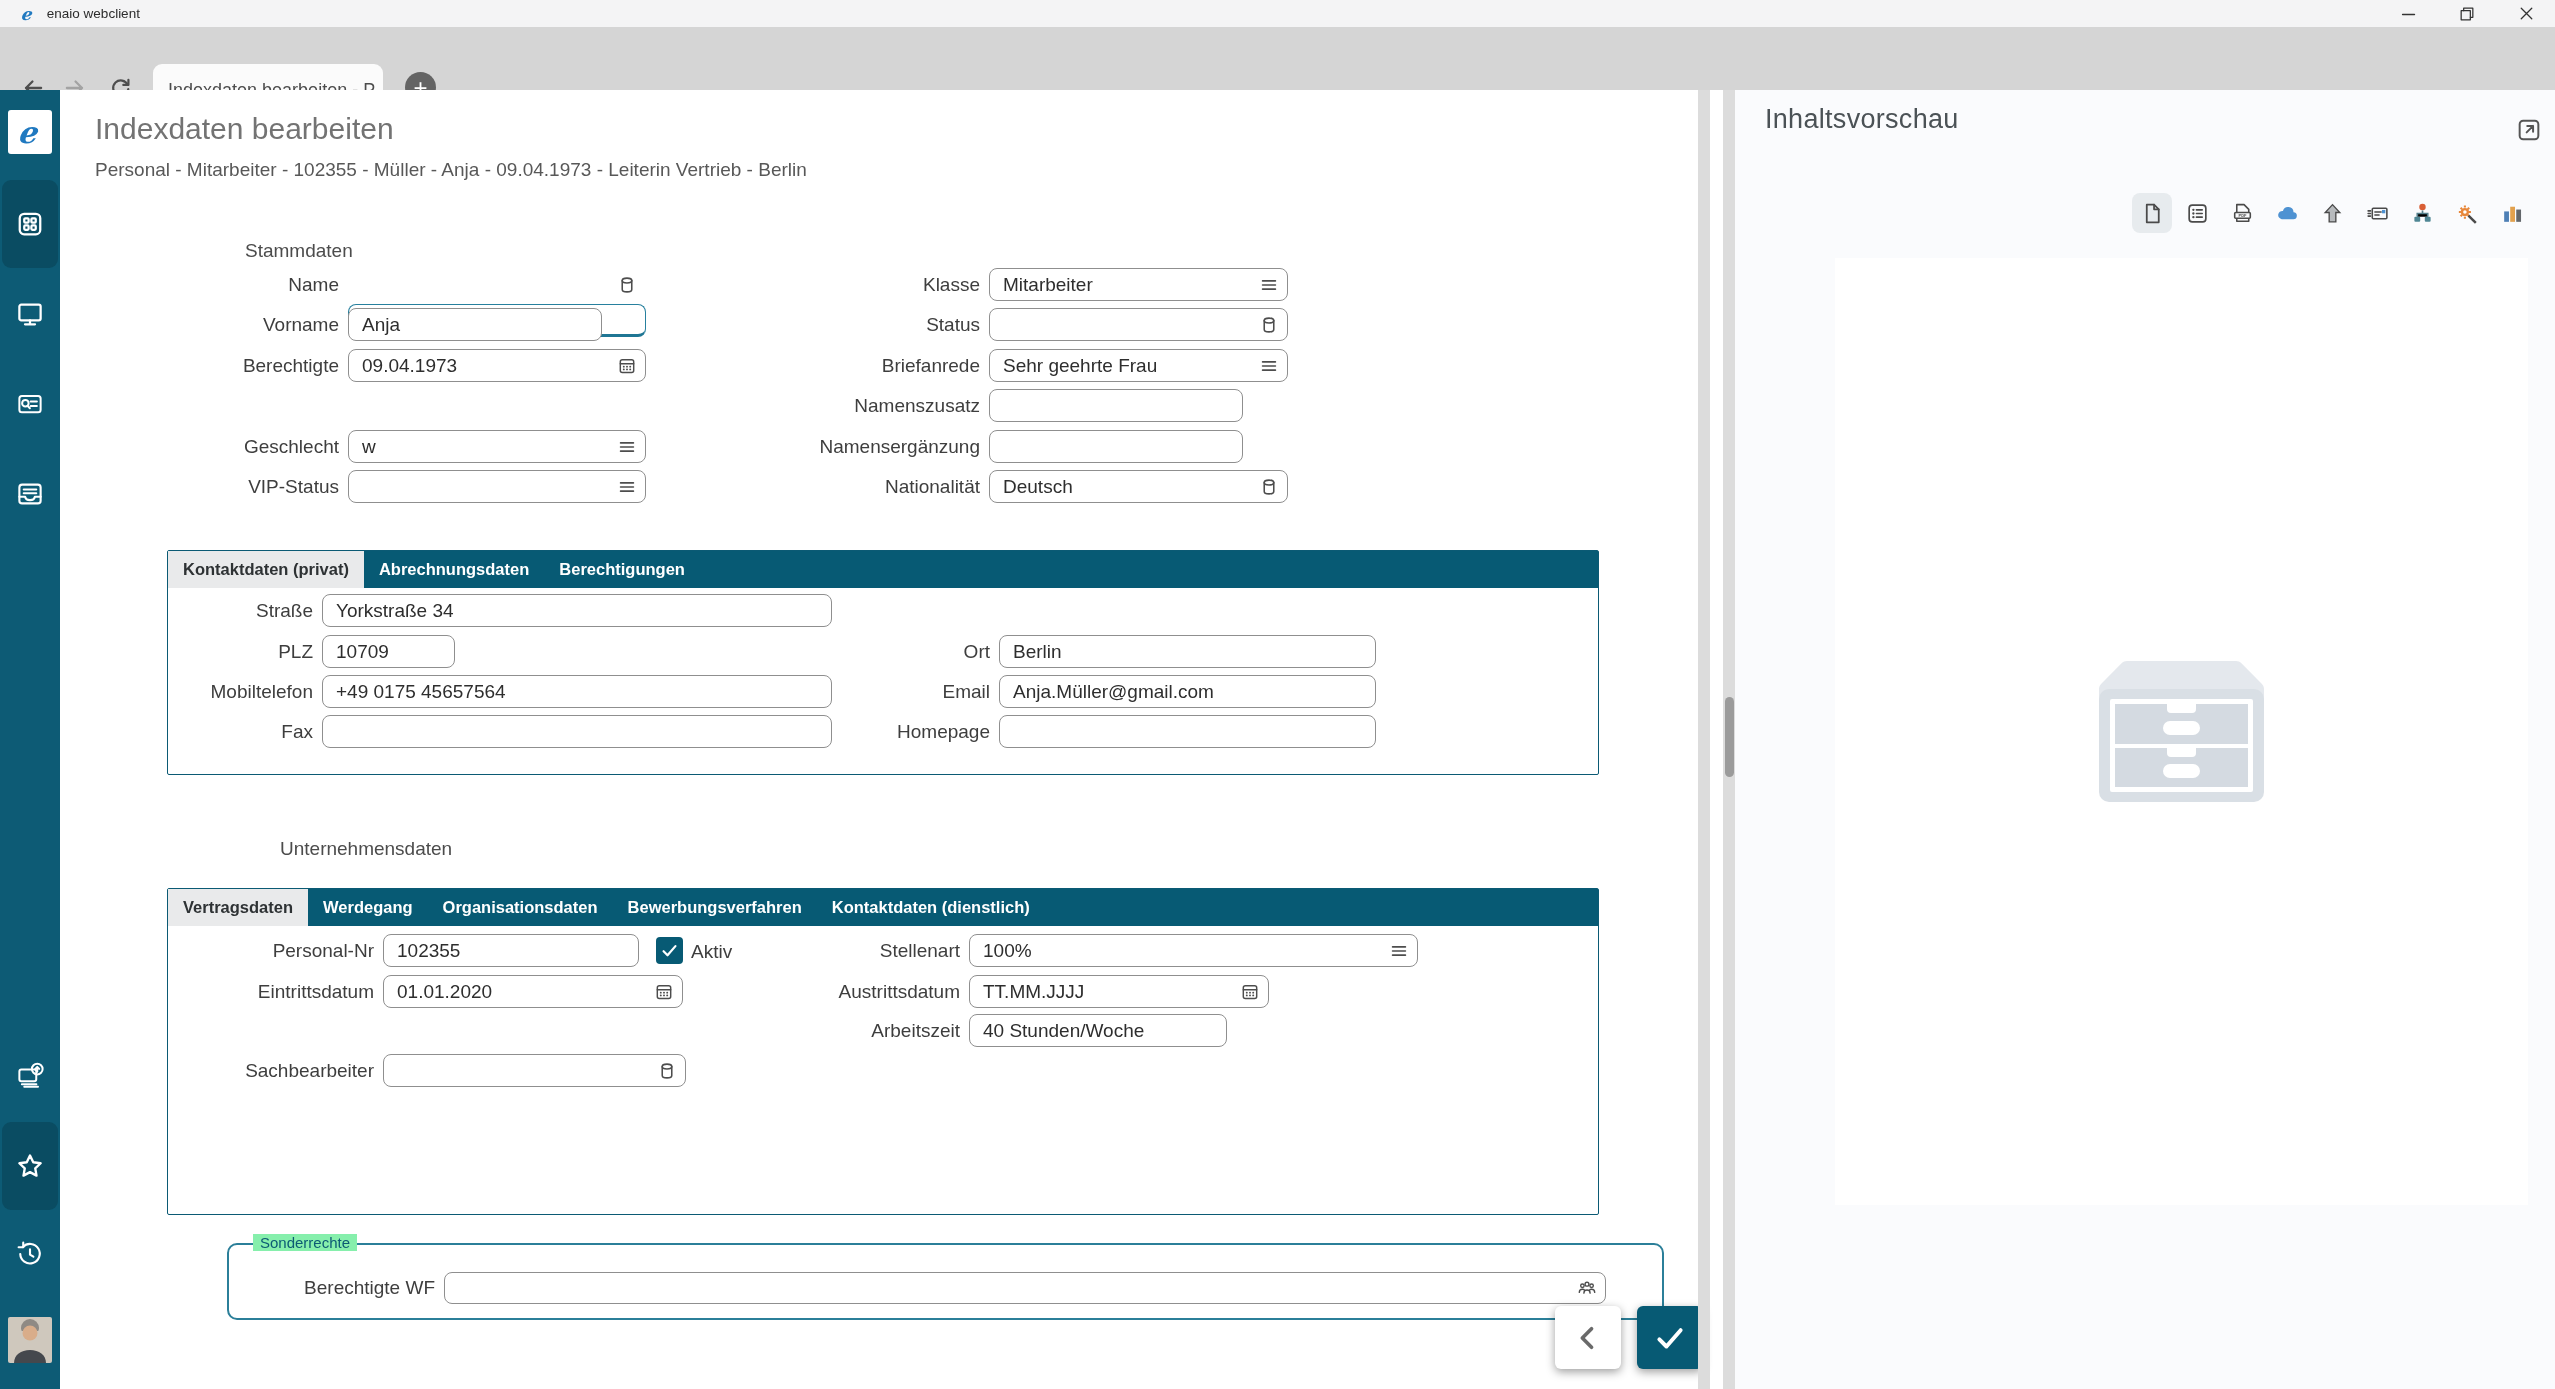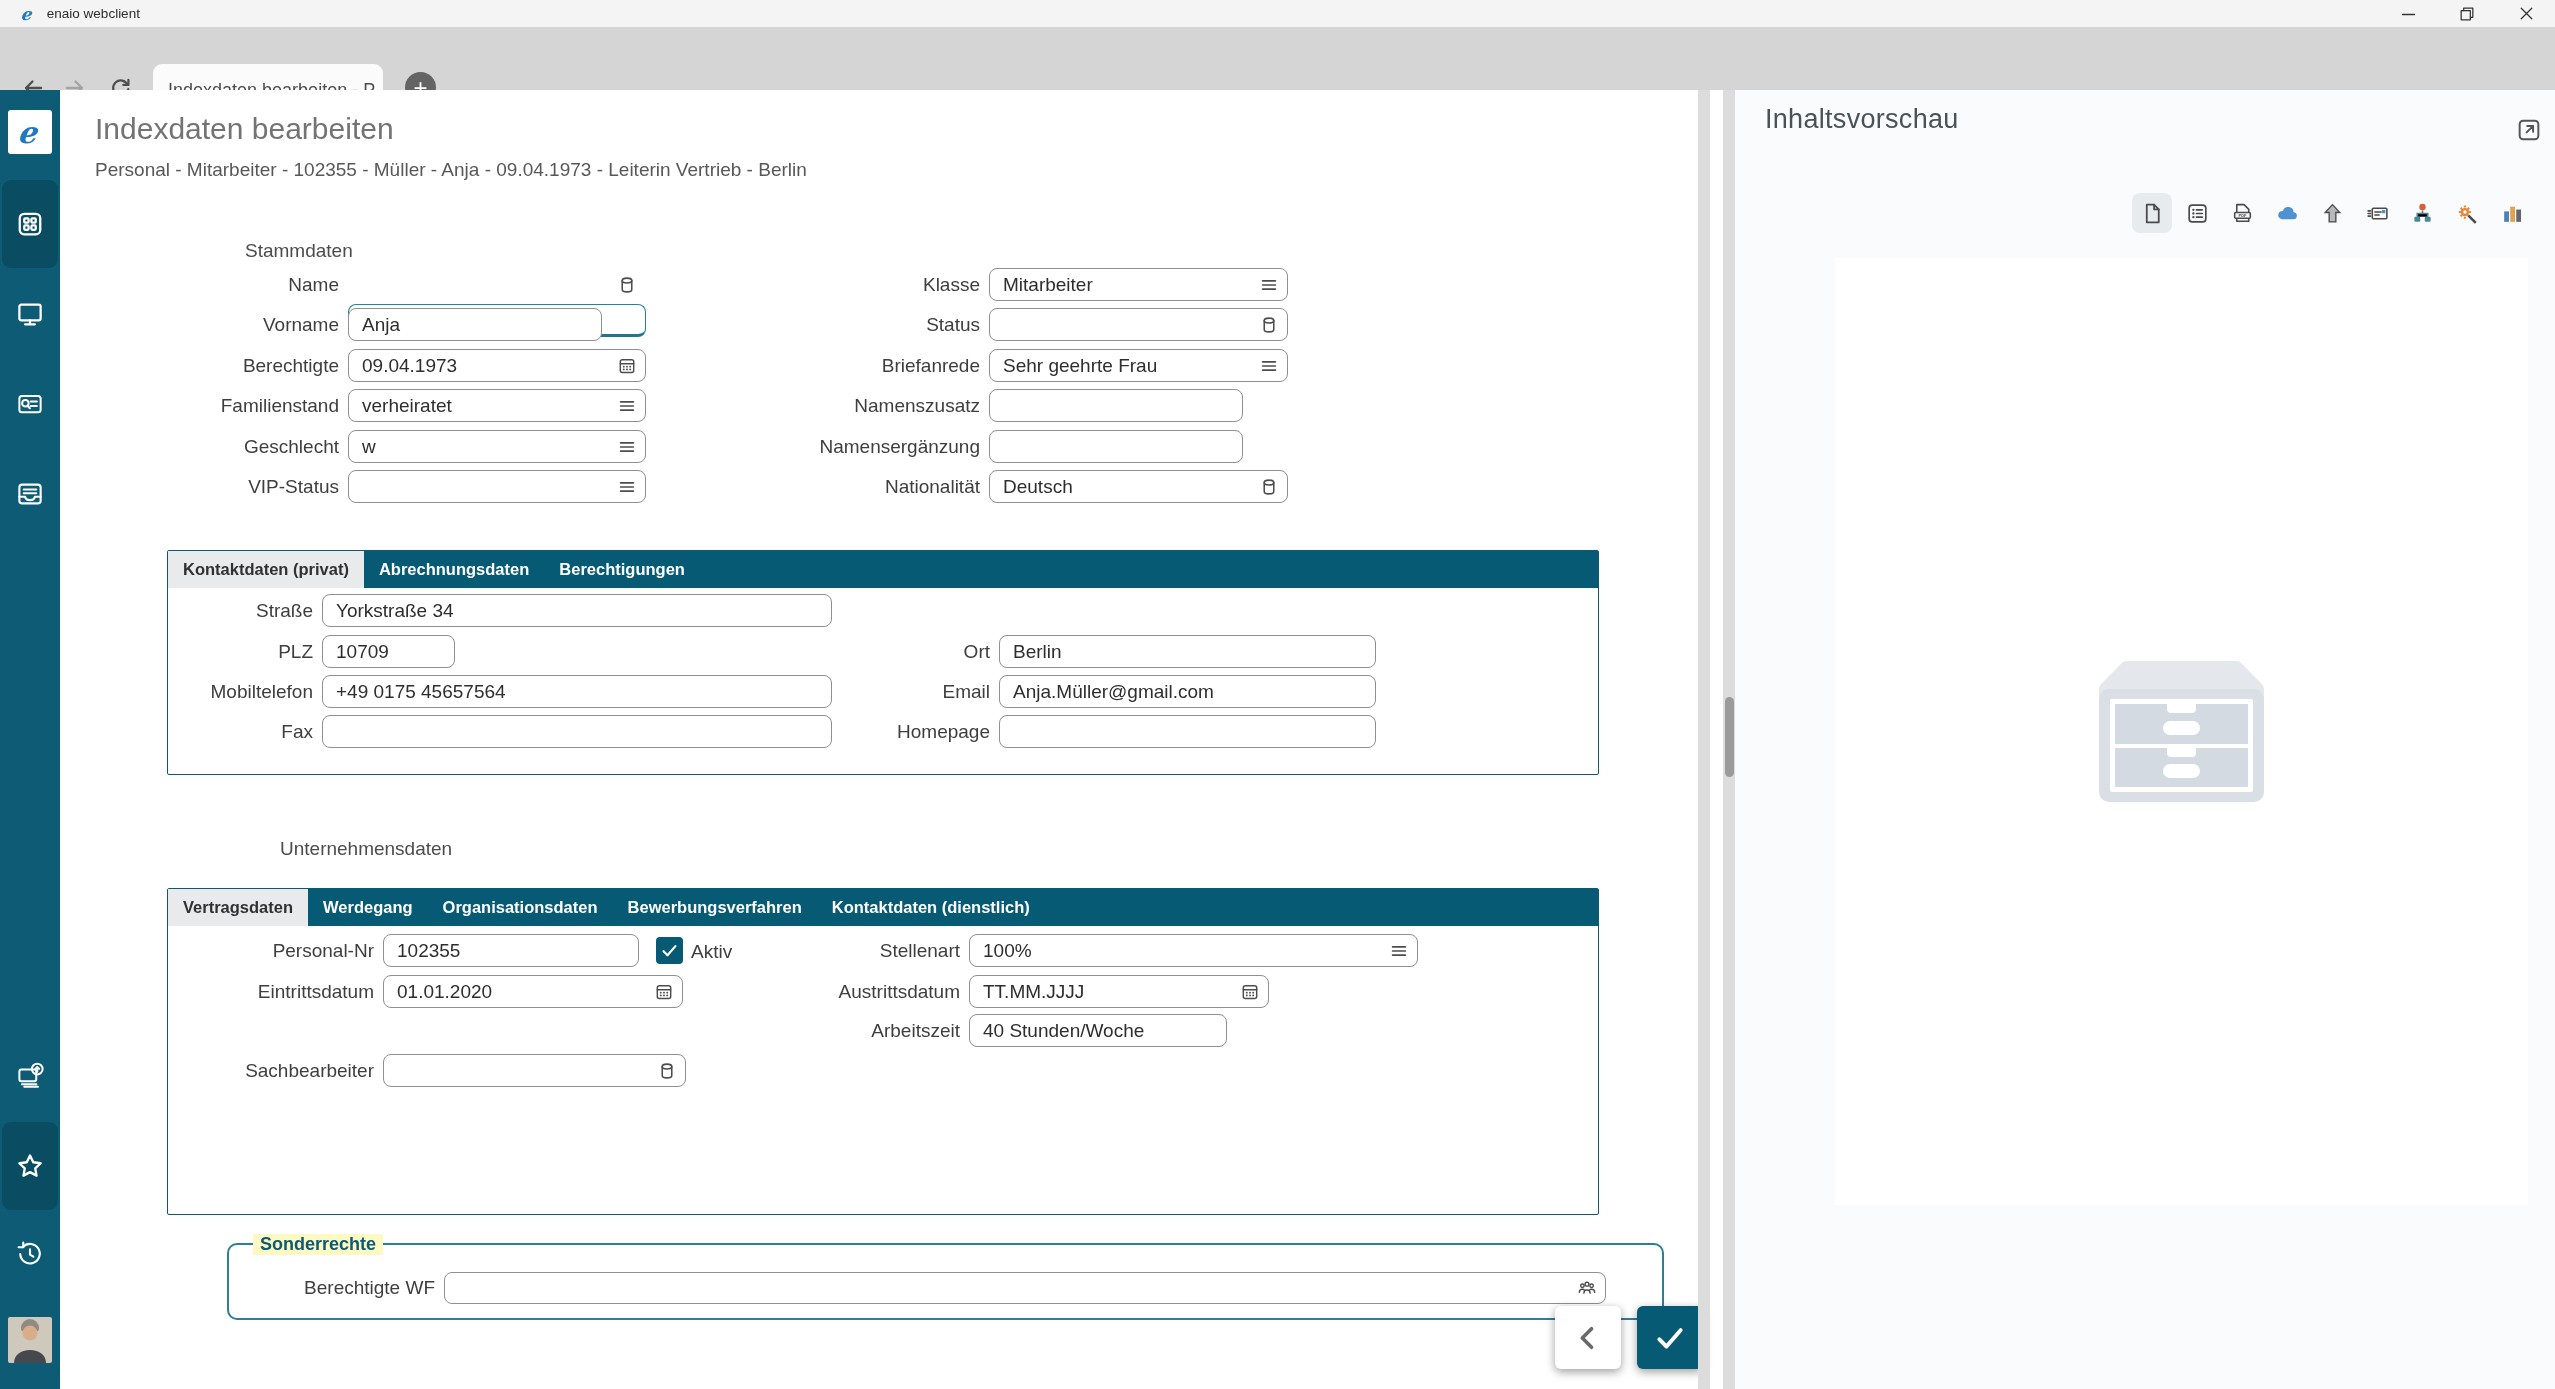--- a/index.html
+++ b/index.html
@@ -49,21 +49,21 @@
   .groupbox{position:absolute;background:#fff;border:1px solid #0b5a74;border-radius:2px;box-sizing:border-box;}
   .tabbar{height:37px;background:#075a74;display:flex;align-items:stretch;}
   .tab{display:flex;align-items:center;padding:0 15px;font-size:16.5px;font-weight:600;color:#fff;}
   .tab.active{background:#e9eaeb;color:#2e3234;}
 
   .cbox{position:absolute;width:27px;height:27px;background:#075a74;border-radius:4px;color:#fff;display:flex;align-items:center;justify-content:center;}
   .cbox svg{width:19px;height:19px;}
   .cblabel{position:absolute;font-size:19px;color:#3e3e3e;}
 
   #sonder-box{position:absolute;left:167px;top:1153px;width:1437px;height:77px;border:2px solid #2b7f99;border-radius:10px;box-sizing:border-box;}
-  #sonder-legend{position:absolute;left:24px;top:-11px;background:#fef9c3;padding:0 7px;font-size:18px;font-weight:700;color:#0c5a74;}
+  #sonder-legend{position:absolute;left:24px;top:-11px;background:#86efac;padding:0 7px;font-size:15px;font-weight:400;color:#0c5a74;}
 
   .fab{position:absolute;width:66px;height:63px;border-radius:6px;display:flex;align-items:center;justify-content:center;box-shadow:0 3px 10px rgba(0,0,0,.38);}
   #btn-back{left:1495px;top:1216px;background:#fff;color:#6a6a6a;}
   #btn-save{left:1577px;top:1216px;background:#075a74;color:#fff;}
   .fab svg{width:34px;height:34px;}
 
   
   #splitter{position:absolute;left:1698px;top:90px;width:12px;height:1299px;background:#dcdcdc;}
   #scrolltrack{position:absolute;left:1723px;top:90px;width:12px;height:1299px;background:#dcdcdc;}
   #scrollthumb{position:absolute;left:1.5px;top:607px;width:9px;height:80px;background:#9b9b9b;border-radius:4.5px;}
@@ -347,28 +347,20 @@
       </div>
     <div class="frow" style="left:29px;top:218px">
         <span class="flabel" style="width:250px">Vorname</span>
       <span class="fbox noicon" style="width:254px"><input value="Anja" style=""></span>
       </div>
     <div class="frow" style="left:29px;top:259px">
         <span class="flabel" style="width:250px">Berechtigte</span>
       <span class="fbox" style="width:298px"><input value="09.04.1973" style=""><span class="ficon">
             <svg class="ic">
               <use href="#i-cal"></use>
-            </svg>
-          </span></span>
-      </div>
-    <div class="frow" style="left:29px;top:299px">
-        <span class="flabel" style="width:250px">Familienstand</span>
-      <span class="fbox" style="width:298px"><input value="verheiratet" style=""><span class="ficon">
-            <svg class="ic">
-              <use href="#i-menu"></use>
             </svg>
           </span></span>
       </div>
     <div class="frow" style="left:29px;top:340px">
         <span class="flabel" style="width:250px">Geschlecht</span>
       <span class="fbox" style="width:298px"><input value="w" style=""><span class="ficon">
             <svg class="ic">
               <use href="#i-menu"></use>
             </svg>
           </span></span>

